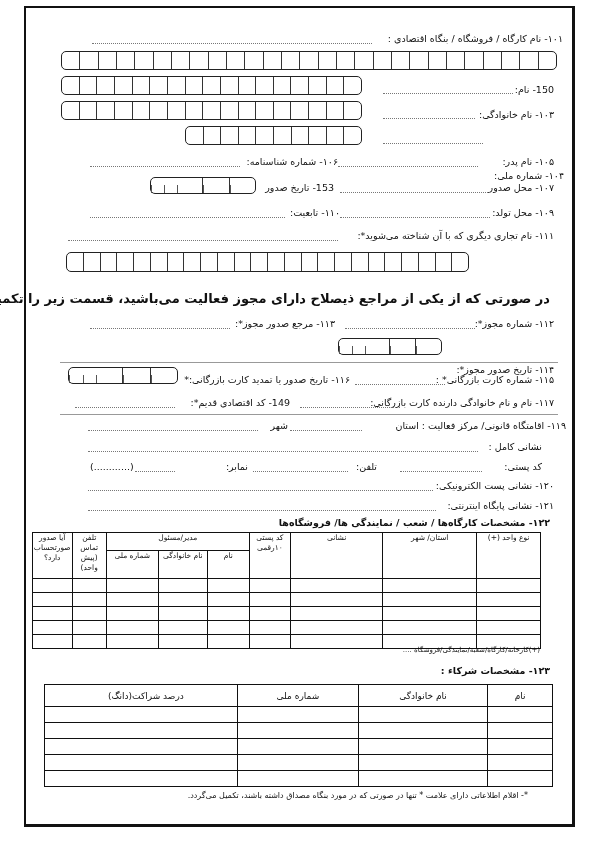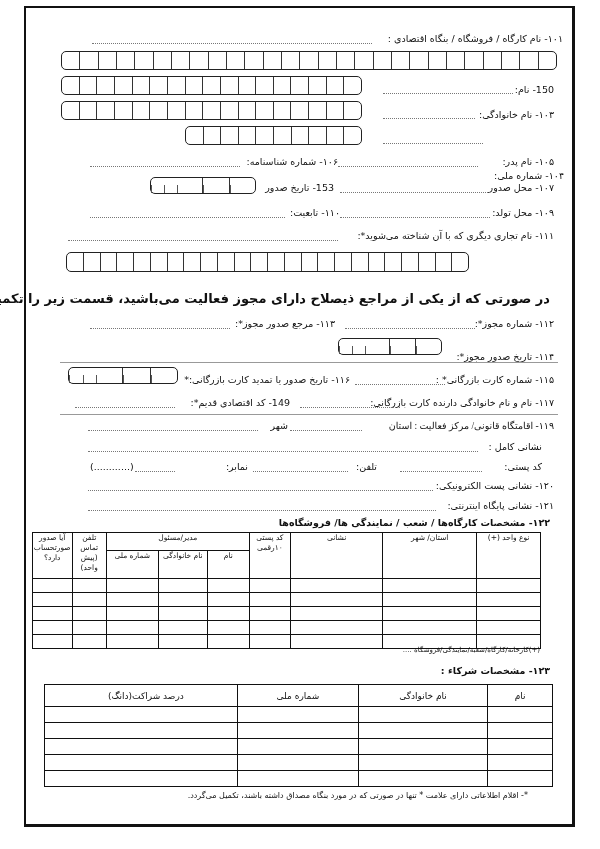--- a/index.html
+++ b/index.html
@@ -175,21 +175,21 @@
     <div class="c"></div>
   </div>
 
 <span class="lbl bold" style="right:50px;top:293px;font-size:13px;">در صورتی که از یکی از مراجع ذیصلاح دارای مجوز فعالیت می‌باشید، قسمت زیر را تکمیل نمایید* .</span>
 
 <span class="lbl" style="right:46px;top:318px;">۱۱۲- شماره مجوز*:</span>
 <div class="dots" style="left:345px;width:130px;top:328px;"></div>
 <span class="lbl" style="right:265px;top:318px;">۱۱۳- مرجع صدور مجوز*:</span>
 <div class="dots" style="left:90px;width:140px;top:328px;"></div>
 
-<span class="lbl" style="right:46px;top:351px;">۱۱۴- تاریخ صدور مجوز*:</span>
+<span class="lbl" style="right:46px;top:364px;">۱۱۴- تاریخ صدور مجوز*:</span>
 <div class="datebox" style="left:338px;top:338px;width:104px;">
     <div class="seg" style="flex: 2 1 0%;">
       <div class="tk" style="flex: 1 1 0%;"></div>
       <div class="tk" style="flex: 1 1 0%;"></div>
     </div>
     <div class="seg" style="flex: 2 1 0%;">
       <div class="tk" style="flex: 1 1 0%;"></div>
       <div class="tk" style="flex: 1 1 0%;"></div>
     </div>
     <div class="seg" style="flex: 4 1 0%;">
@@ -222,21 +222,21 @@
 <div class="dots" style="left:355px;width:90px;top:384px;"></div>
 <span class="lbl" style="right:250px;top:374px;">۱۱۶- تاریخ صدور یا تمدید کارت بازرگانی:*</span>
 
 <span class="lbl" style="right:46px;top:397px;">۱۱۷- نام و نام خانوادگی دارنده کارت بازرگانی:</span>
 <div class="dots" style="left:300px;width:100px;top:407px;"></div>
 <span class="lbl" style="right:310px;top:397px;">149- کد اقتصادی قدیم*:</span>
 <div class="dots" style="left:75px;width:100px;top:407px;"></div>
 
 <div class="hr" style="top:414px;"></div>
 
-<span class="lbl" style="right:46px;top:420px;font-family:Liberation Serif, serif;">۱۱۹- اقامتگاه قانونی/ مرکز فعالیت : استان</span>
+<span class="lbl" style="right:34px;top:420px;">۱۱۹- اقامتگاه قانونی/ مرکز فعالیت : استان</span>
 <div class="dots" style="left:290px;width:72px;top:430px;"></div>
 <span class="lbl" style="right:312px;top:420px;">شهر</span>
 <div class="dots" style="left:88px;width:170px;top:430px;"></div>
 
 <span class="lbl" style="right:58px;top:441px;">نشانی کامل :</span>
 <div class="dots" style="left:88px;width:390px;top:451px;"></div>
 
 <span class="lbl" style="right:58px;top:461px;">کد پستی:</span>
 <div class="dots" style="left:400px;width:82px;top:471px;"></div>
 <span class="lbl" style="right:223px;top:461px;">تلفن:</span>

